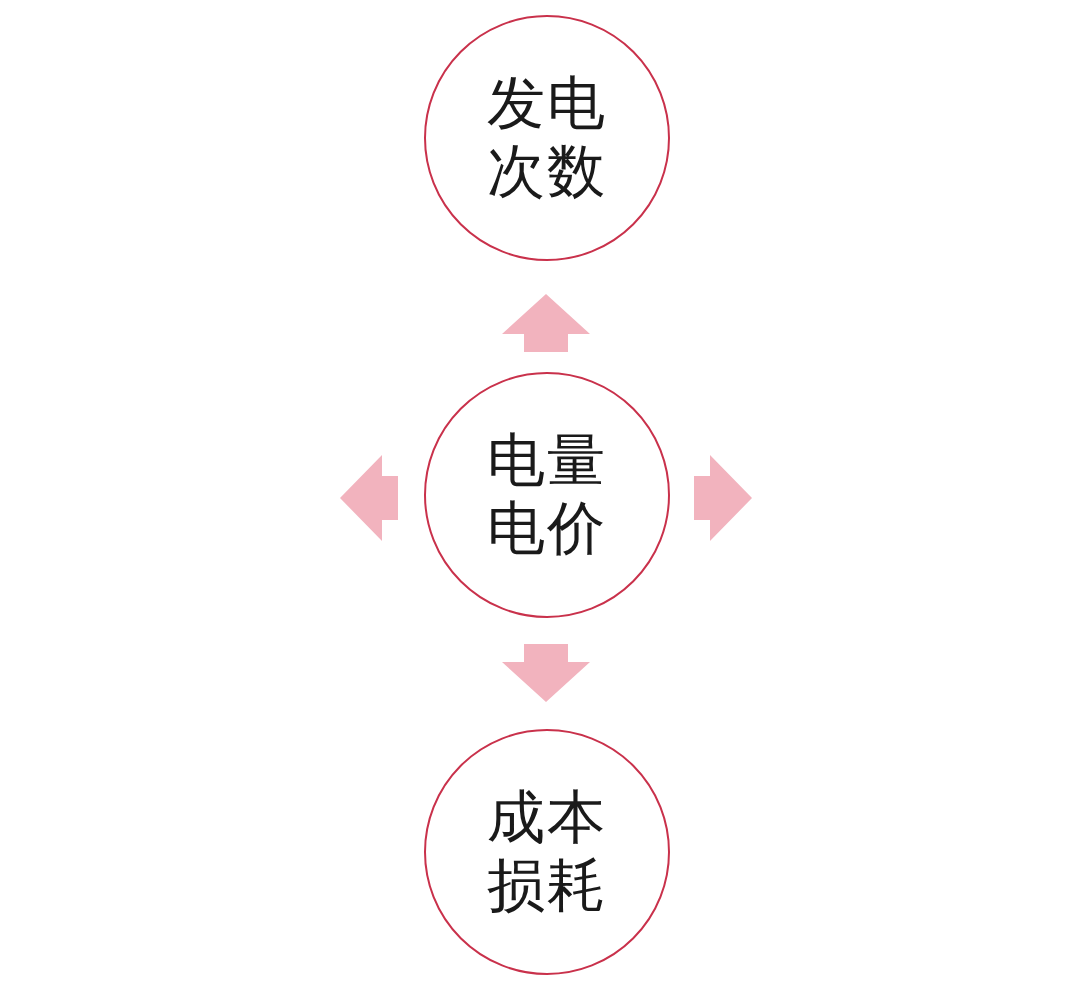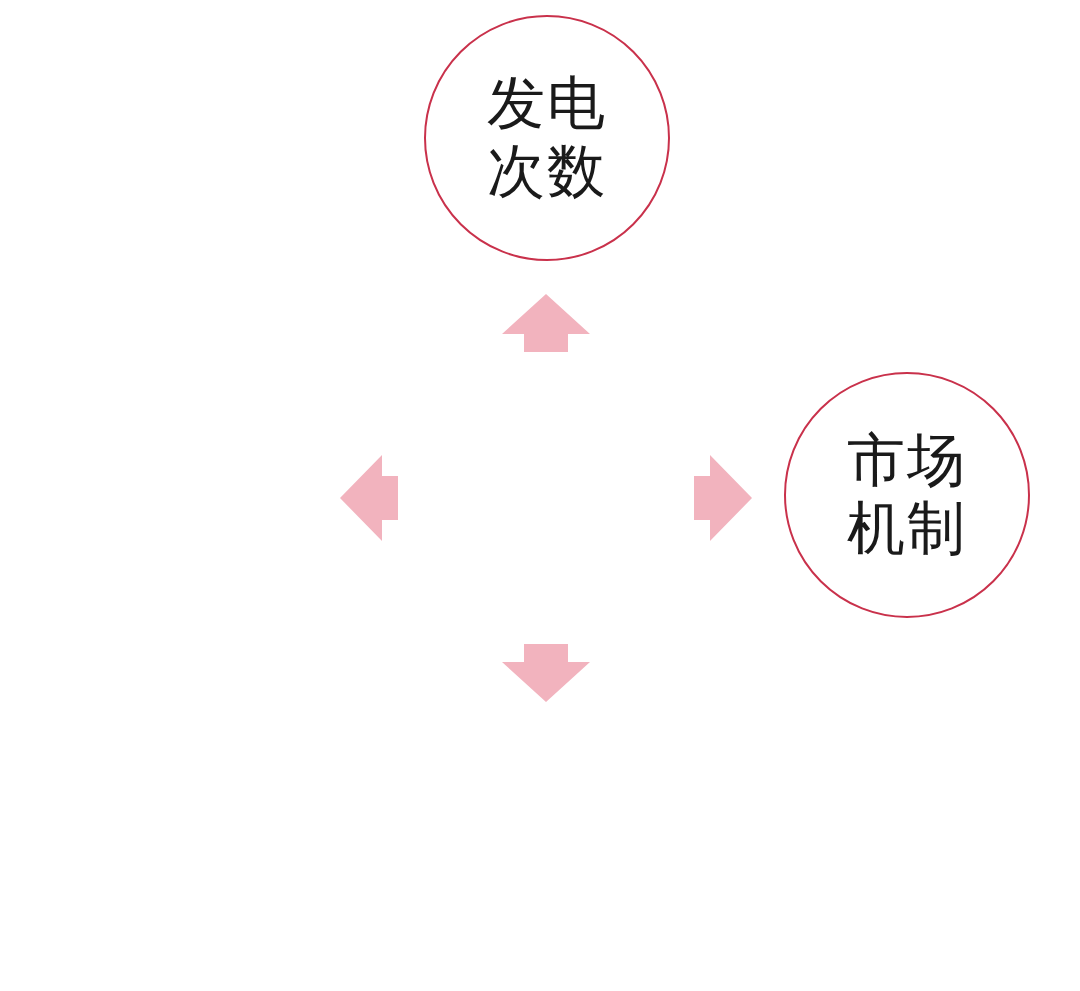--- a/index.html
+++ b/index.html
@@ -50,26 +50,30 @@
 <body>
 
 <div id="canvas">
 
   <div class="node" style="left:424px; top:15px; width:246px; height:246px; border:2.5px solid #C9314B;">
     <div class="node-label">发电
 次数</div>
   </div>
 
 
-
-  <div class="node" style="left:784px; top:372px; width:246px; height:246px; border:2.5px solid #C9314B;">
-    <div class="node-label">市场
-机制</div>
+  <div class="node" style="left:424px; top:372px; width:246px; height:246px; border:2.5px solid #C9314B; z-index:3;">
+    <div class="node-label">电量
+电价</div>
   </div>
 
+
+  <div class="node" style="left:424px; top:729px; width:246px; height:246px; border:2.5px solid #C9314B;">
+    <div class="node-label">成本
+损耗</div>
+  </div>
 
   <div class="arrow" style="left:502px; top:294px; width:88px; height:58px;">
     <svg width="88" height="58" viewBox="0 0 88 58" aria-hidden="true">
       <polygon points="44,0 88,40 66,40 66,58 22,58 22,40 0,40" fill="#F2B3BE"></polygon>
     </svg>
   </div>
 
   <div class="arrow" style="left:340px; top:455px; width:58px; height:86px;">
     <svg width="58" height="86" viewBox="0 0 58 86" aria-hidden="true">
       <polygon points="0,43 42,0 42,21 58,21 58,65 42,65 42,86" fill="#F2B3BE"></polygon>

